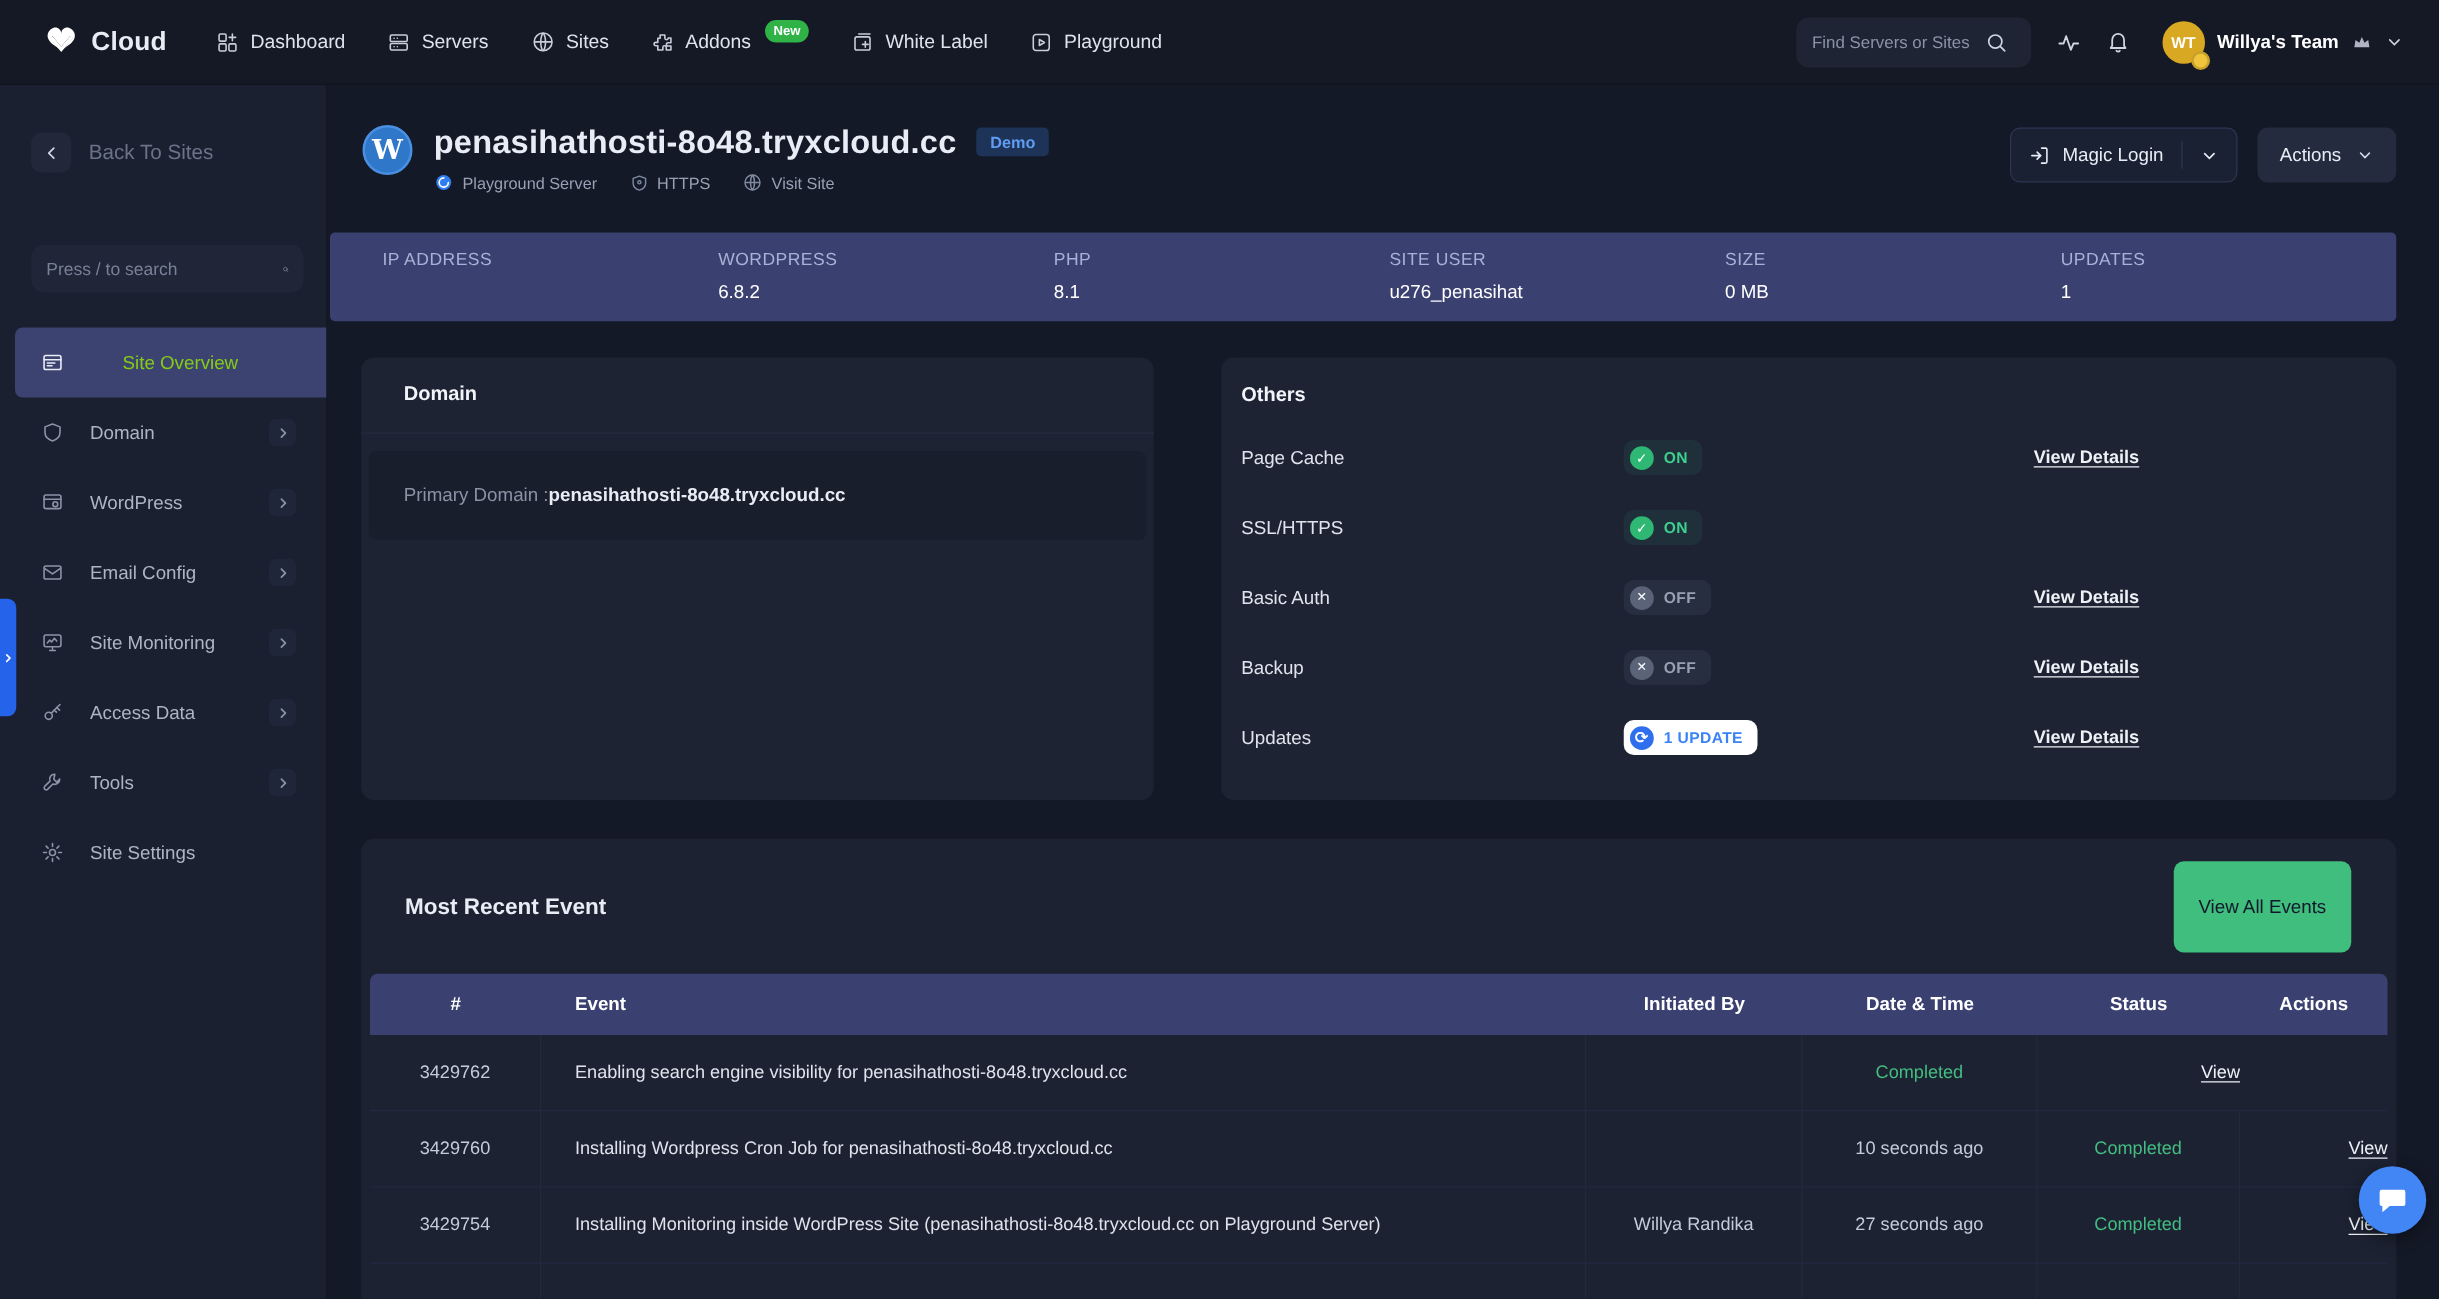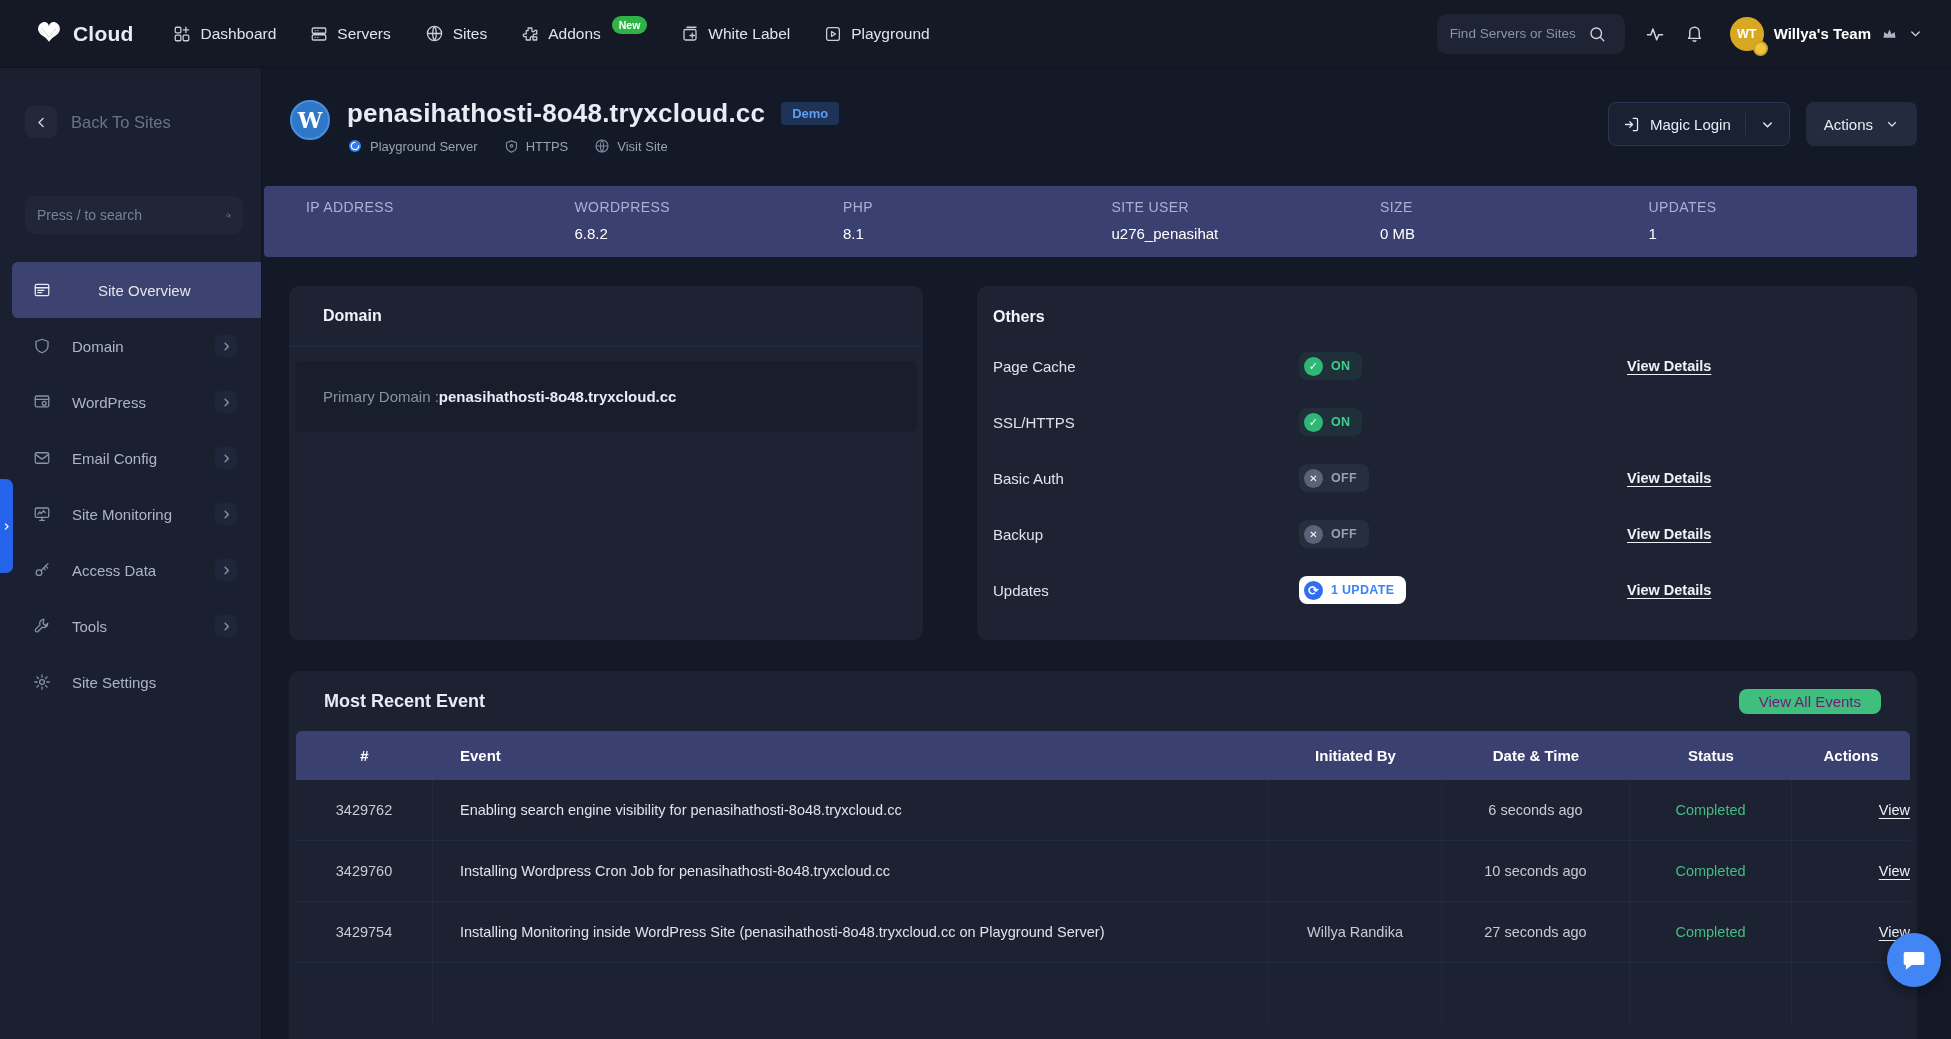--- a/index.html
+++ b/index.html
@@ -92,21 +92,21 @@
   .side-search input::placeholder{color:#79819a;}
   .side-search svg{color:#aeb4c4;}
   .menu{display:flex;flex-direction:column;padding-left:12px;}
   .menu-item{
     height:56px;display:flex;align-items:center;gap:21px;
     padding:0 24px 0 21px;color:#aeb4c4;font-size:15px;cursor:pointer;
     border-radius:6px 0 0 6px;
   }
   .menu-item svg{color:#8b93a7;flex-shrink:0;}
   .menu-item .mi-label{flex:1;}
-  .menu-item.active{background:#3c4370;color:#e5e5e5;gap:47px;}
+  .menu-item.active{background:#3c4370;color:#84cc16;gap:47px;}
   .menu-item.active svg{color:#e8ecf5;}
   .mi-chev{
     width:22px;height:22px;border-radius:6px;background:#20263a;
     display:flex;align-items:center;justify-content:center;color:#cfd5e2;
   }
 
   
   .main{flex:1;padding:30px 34px 0 2px;min-width:0;}
   .page-head{display:flex;align-items:flex-start;justify-content:space-between;padding-left:26px;margin-bottom:32px;}
   .ph-left{display:flex;gap:17px;}
@@ -188,22 +188,22 @@
   }
 
   
   .events-card{
     margin:31px 0 0 25px;background:#1c2232;border-radius:10px 10px 0 0;
     height:380px;overflow:hidden;
   }
   .events-head{display:flex;align-items:center;justify-content:space-between;padding:18px 36px 17px 35px;}
   .events-title{font-size:18px;font-weight:bold;}
   .btn-view-all{
-    background:var(--green);color:#701a75;font-size:15px;border:none;cursor:pointer;
-    padding:4px 20px;border-radius:8px;font-family:inherit;
+    background:var(--green);color:#0f172a;font-size:15px;border:none;cursor:pointer;
+    padding:28px 20px;border-radius:8px;font-family:inherit;
   }
   .ev-table{margin:0 7px;}
   .ev-row{display:grid;grid-template-columns:137px 1fr 173px 188px 162px 118px;align-items:center;}
   .ev-row.head{
     background:var(--indigo);height:49px;border-radius:6px 6px 0 0;
     font-weight:600;color:#fff;font-size:15px;
   }
   .ev-row.body{height:61px;border-bottom:1px solid #222941;font-size:14.5px;color:#c6cbd9;}
   .ev-row.body > div{border-right:1px solid rgba(255,255,255,.035);height:100%;display:flex;align-items:center;justify-content:center;}
   .ev-row.body > div:last-child{border-right:none;justify-content:flex-end;}
@@ -582,21 +582,20 @@
           <div class="c-event">Event</div>
           <div class="c-init">Initiated By</div>
           <div class="c-date">Date &amp; Time</div>
           <div class="c-status">Status</div>
           <div class="c-act">Actions</div>
         </div>
         <div class="ev-row body">
           <div class="c-id">3429762</div>
           <div class="c-event">Enabling search engine visibility for penasihathosti-8o48.tryxcloud.cc</div>
           <div class="c-init"></div>
-          <div class="c-date">6 seconds ago</div>
           <div class="c-status">Completed</div>
           <div class="c-act">
               <a>View</a>
             </div>
         </div>
         <div class="ev-row body">
           <div class="c-id">3429760</div>
           <div class="c-event">Installing Wordpress Cron Job for penasihathosti-8o48.tryxcloud.cc</div>
           <div class="c-init"></div>
           <div class="c-date">10 seconds ago</div>

